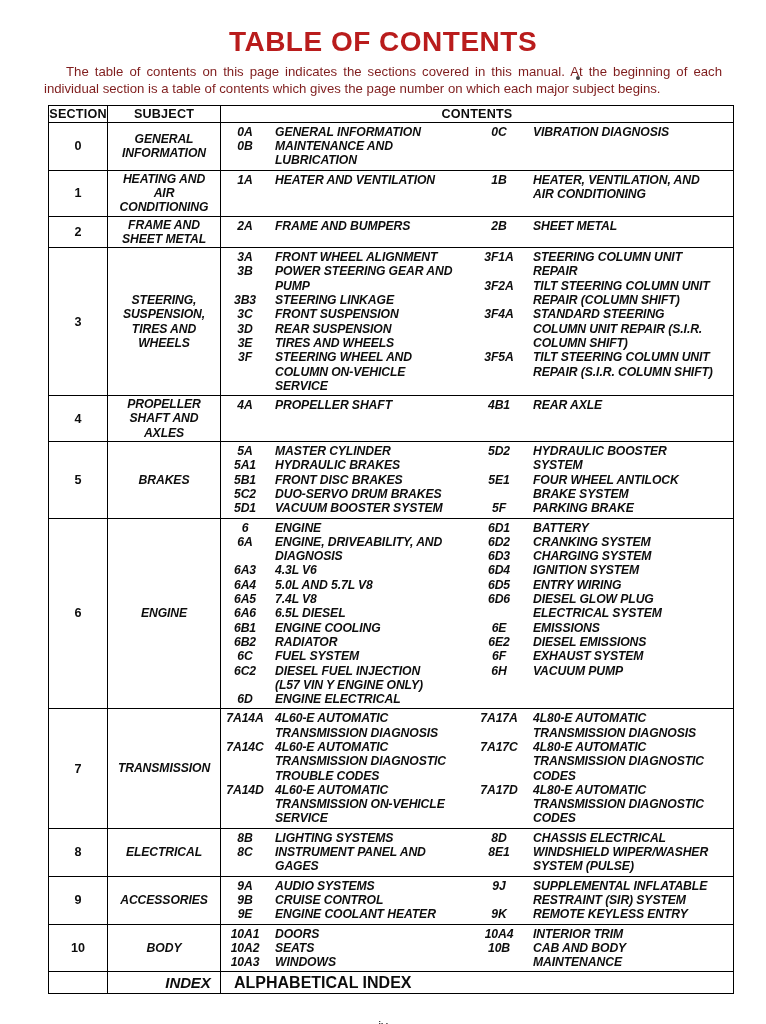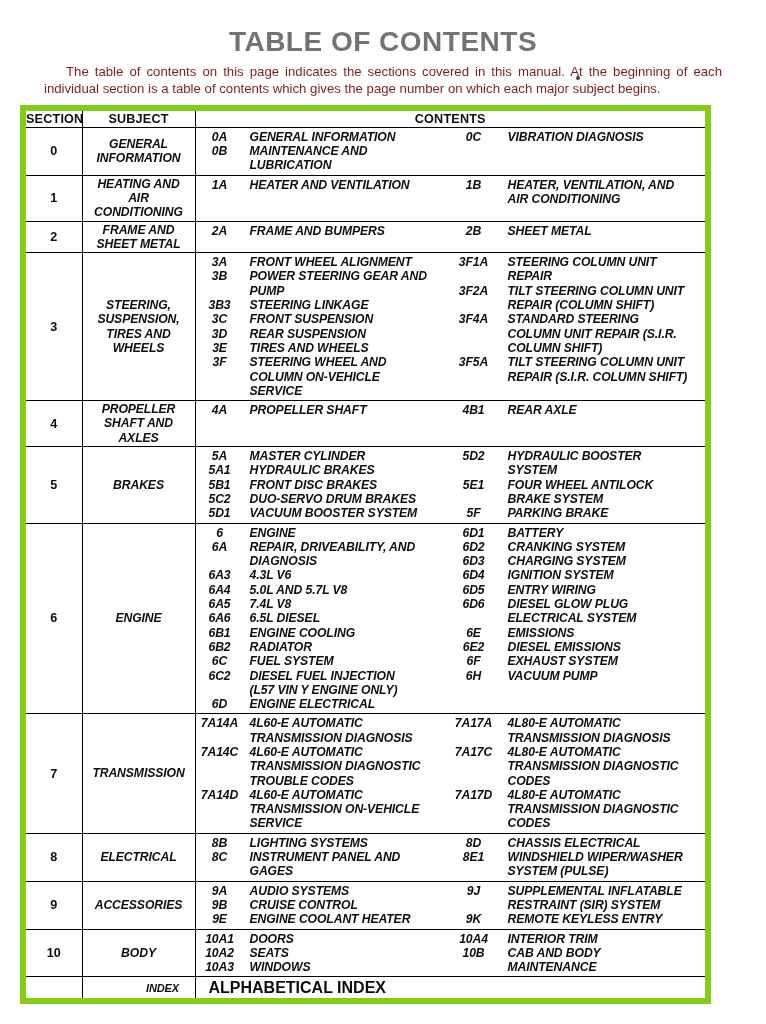--- a/index.html
+++ b/index.html
@@ -12,41 +12,41 @@
     overflow:hidden;
   }
   .page{position:relative;width:766px;height:1024px;}
 
   .doc-title{
     margin:26px 0 5px 0;
     text-align:center;
     font-size:28px;
     font-weight:bold;
     letter-spacing:0.5px;
-    color:#737373;
+    color:#b91c1c;
   }
   .artifact-dot{
     position:absolute;left:576px;top:50px;
     width:4px;height:4px;background:#444;border-radius:50%;
   }
   .intro{
     margin:0 44px 7px 44px;
     font-size:13.2px;
     line-height:17.4px;
     text-align:justify;
     text-indent:22px;
     color:#7f1d1d;
   }
 
   table.toc{
     border-collapse:collapse;
     table-layout:fixed;
-    margin-left:20px;
+    margin-left:48px;
     width:685px;
-    border:6px solid #84cc16;
+    border:1px solid #84cc16;
   }
   .toc th, .toc td{
     border:1px solid #000;
     padding:0;
   }
   .toc th{
     font-size:12.6px;
     font-weight:bold;
     padding:1px 0;
     letter-spacing:0.2px;
@@ -86,21 +86,21 @@
   }
   .entry .code{flex:0 0 48px;text-align:center;}
   .col.right .entry .code{flex:0 0 56px;}
   .entry .desc{flex:1;padding-left:6px;white-space:pre-line;padding-right:2px;}
   .index-contents{
     font-weight:bold;
     font-size:16px;
     line-height:15px;
     padding:1px 0 1px 13px;
   }
-  td.subj.index-subj{font-size:11px;padding-left:48px;}
+  td.subj.index-subj{font-size:15px;padding-left:48px;}
 
   .page-number{
     margin-top:24px;
     text-align:center;
     font-size:13px;
     color:#222;
   }
 </style>
 </head>
 <body>
@@ -336,21 +336,21 @@
           <td class="subj">ENGINE</td>
           <td class="cont">
             <div class="cols">
               <div class="col left">
                 <div class="entry">
                   <span class="code">6</span>
                   <span class="desc">ENGINE</span>
                 </div>
                 <div class="entry">
                   <span class="code">6A</span>
-                  <span class="desc">REPAIR, DRIVEABILITY, AND
+                  <span class="desc">ENGINE, DRIVEABILITY, AND
 DIAGNOSIS</span>
                 </div>
                 <div class="entry">
                   <span class="code">6A3</span>
                   <span class="desc">4.3L V6</span>
                 </div>
                 <div class="entry">
                   <span class="code">6A4</span>
                   <span class="desc">5.0L AND 5.7L V8</span>
                 </div>

